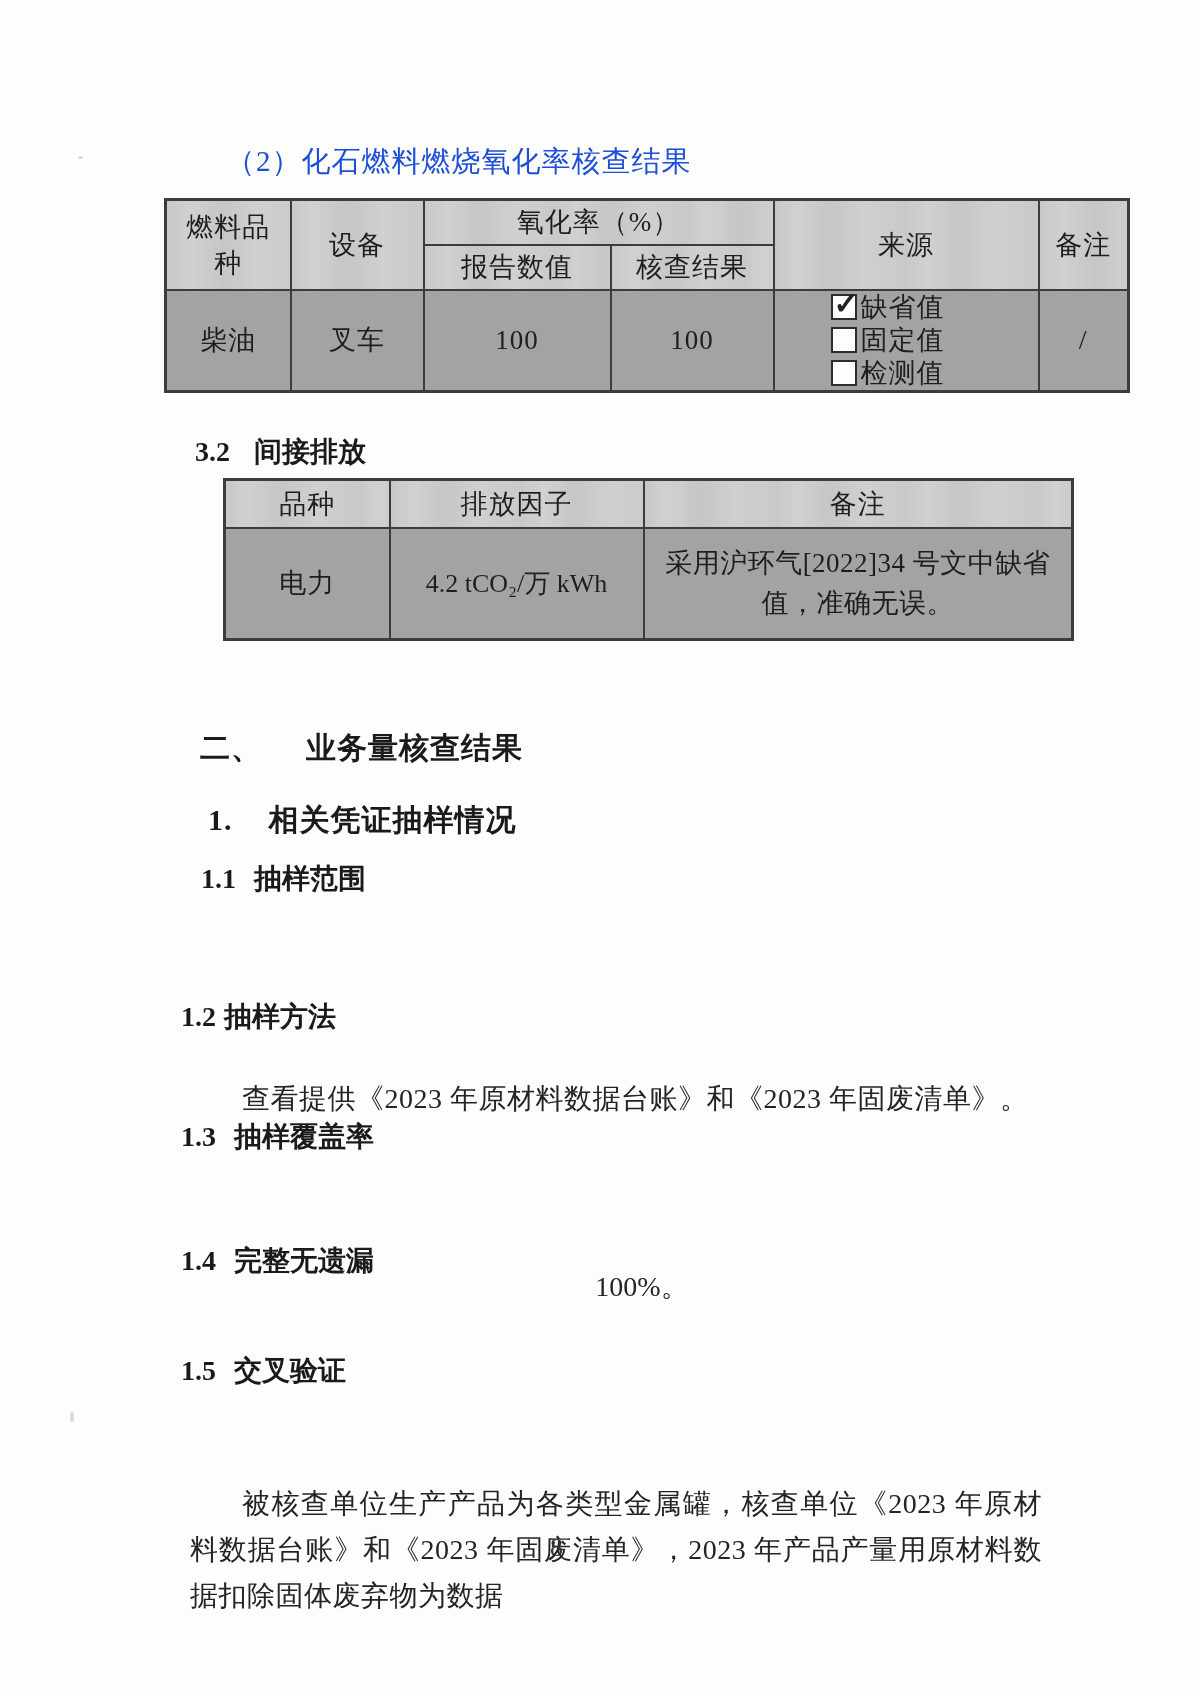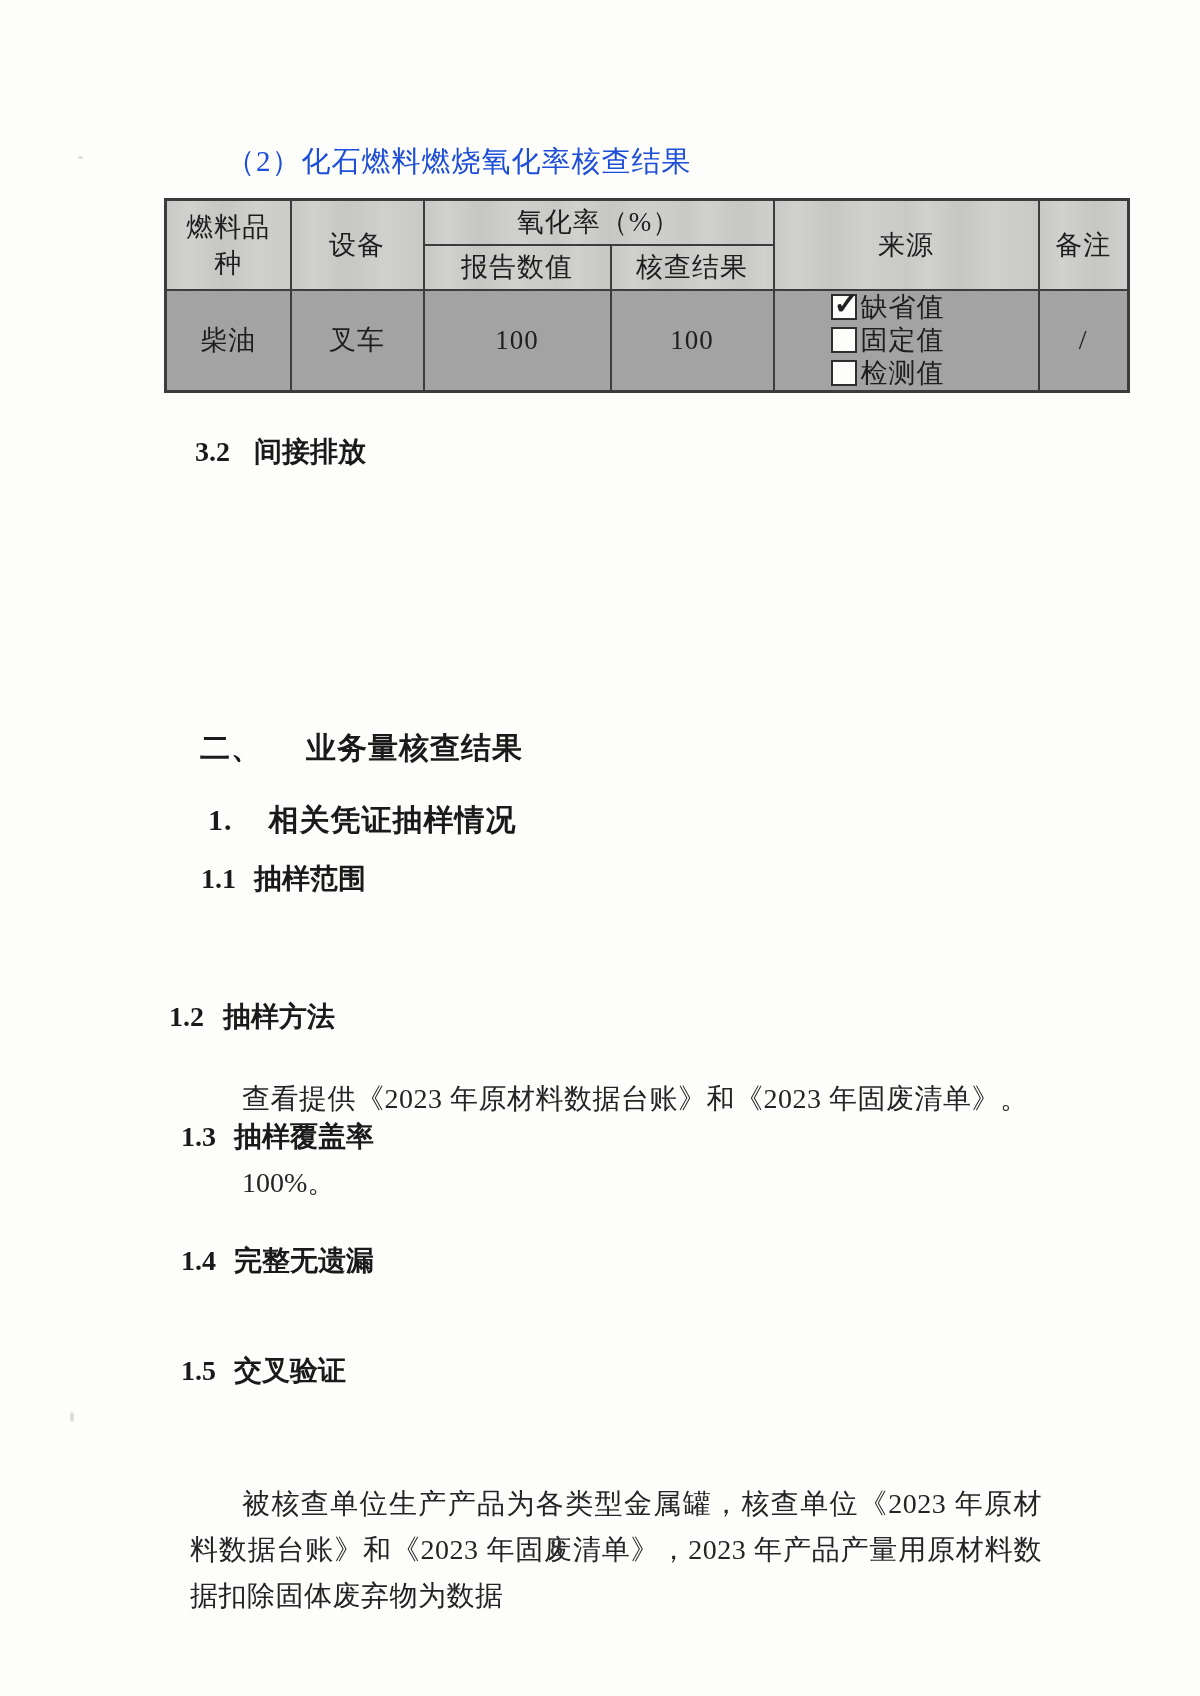--- a/index.html
+++ b/index.html
@@ -124,47 +124,66 @@
       <td class="cell-white remark-cell">/</td>
     </tr>
   </tbody>
     </table>
 
   <div class="abs h-numbered h-sub" style="left:195px;top:412px;gap:24px;margin-top:21px;">
     <span class="num">3.2</span>
     <span>间接排放</span>
   </div>
 
+  <table class="abs" style="left:199px;top:478px;width:848px;">
+    <colgroup>
+      <col style="width:165px">
+        <col style="width:254px">
+        <col style="width:429px">
+    </colgroup>
+    <tbody>
+        <tr style="height:48px;">
+      <td class="hd">品种</td>
+      <td class="hd">排放因子</td>
+      <td class="hd">备注</td>
+    </tr>
+    <tr style="height:112px;">
+      <td class="cell-white">电力</td>
+      <td class="cell-white" style="font-size:26px;letter-spacing:0;">4.2 tCO₂/万 kWh</td>
+      <td class="cell-white remark-long">采用沪环气[2022]34 号文中缺省值，准确无误。</td>
+    </tr>
+  </tbody>
+    </table>
 
   <div class="abs h-numbered h-big" style="left:200px;top:728px;gap:44px;">
     <span class="num">二、</span>
     <span>业务量核查结果</span>
   </div>
 
   <div class="abs h-numbered h-big" style="left:208px;top:800px;gap:36px;">
     <span class="num">1.</span>
     <span>相关凭证抽样情况</span>
   </div>
 
   <div class="abs h-numbered h-sub" style="left:181px;top:860px;gap:18px;margin-left:20px;">
     <span class="num">1.1</span>
     <span>抽样范围</span>
   </div>
 
-  <div class="abs h-numbered h-sub" style="left:169px;top:998px;gap:19px;">
+  <div class="abs h-numbered h-sub" style="left:181px;top:998px;gap:8px;">
     <span class="num">1.2</span>
     <span>抽样方法</span>
   </div>
   <div class="abs body-par indent" style="left:190px;top:1076px;">查看提供《2023 年原材料数据台账》和《2023 年固废清单》。</div>
 
   <div class="abs h-numbered h-sub" style="left:181px;top:1118px;gap:18px;">
     <span class="num">1.3</span>
     <span>抽样覆盖率</span>
   </div>
-  <div class="abs body-par indent" style="left:190px;top:1160px;letter-spacing:0;">100%。</div>
+  <div class="abs body-par indent" style="left:190px;top:1264px;letter-spacing:0;text-align:center;">100%。</div>
 
   <div class="abs h-numbered h-sub" style="left:181px;top:1242px;gap:18px;">
     <span class="num">1.4</span>
     <span>完整无遗漏</span>
   </div>
 
   <div class="abs h-numbered h-sub" style="left:181px;top:1352px;gap:18px;">
     <span class="num">1.5</span>
     <span>交叉验证</span>
   </div>

